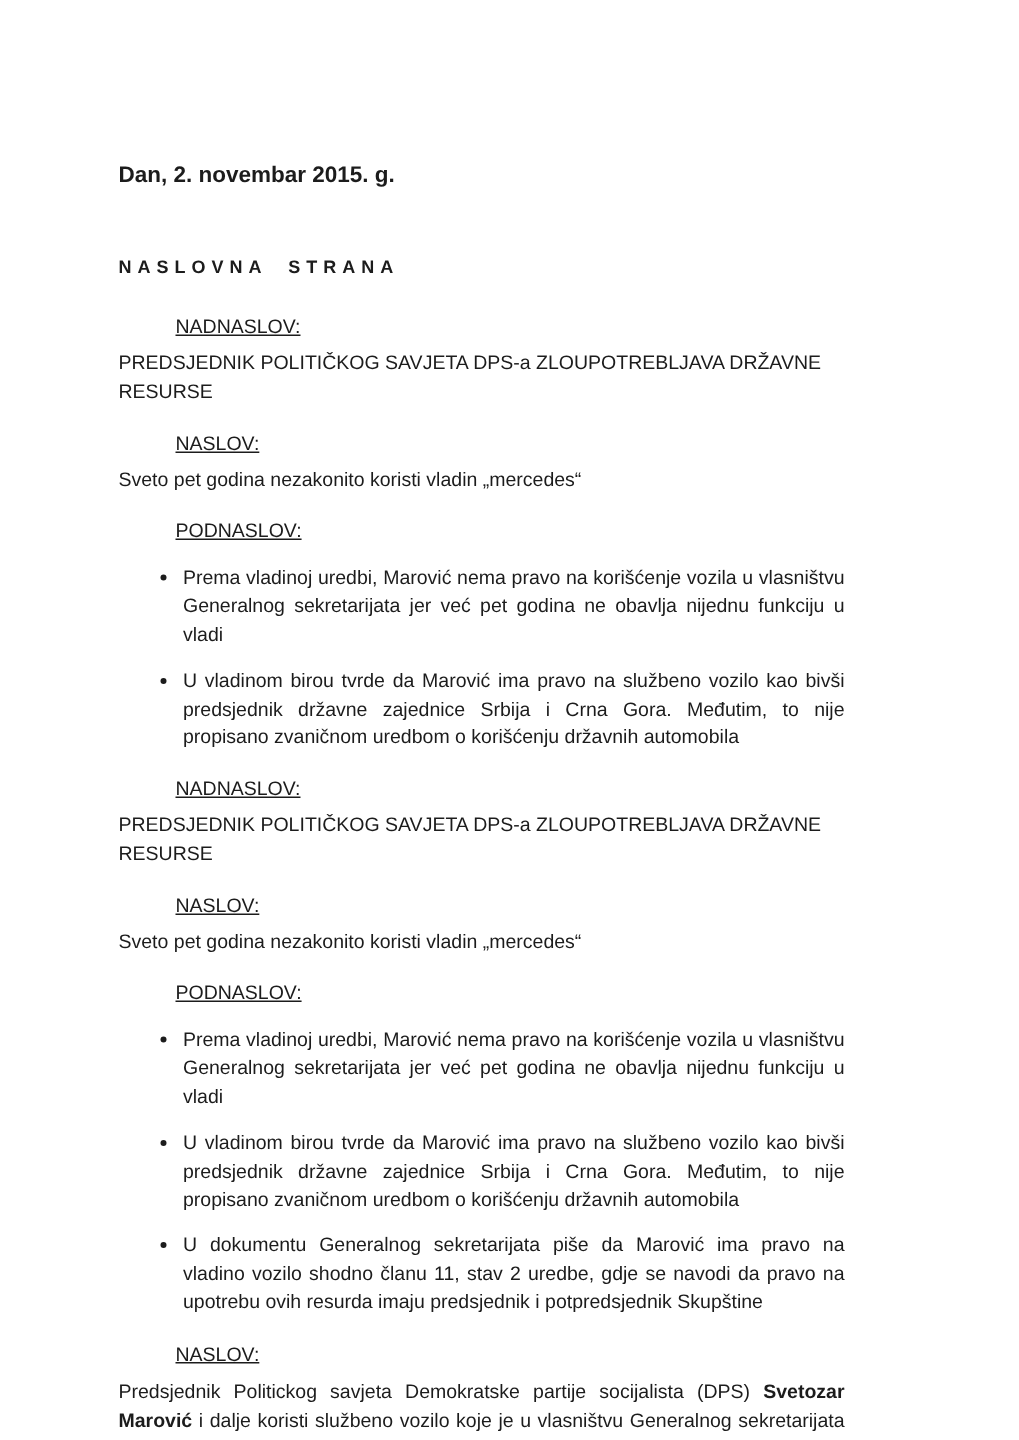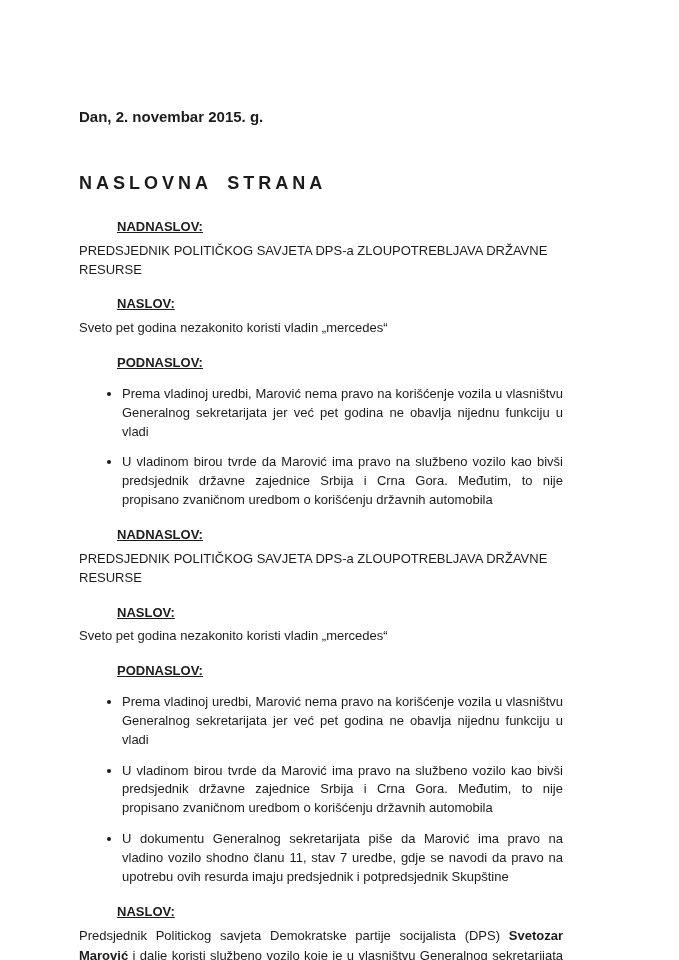--- a/index.html
+++ b/index.html
@@ -24,31 +24,31 @@
   }
   .date-heading {
     font-size: 15px;
     font-weight: bold;
     margin: 0 0 42px 0;
   }
   .section {
     margin: 0;
   }
   .section-heading {
-    font-size: 18px;
+    font-size: 12px;
     font-weight: bold;
     letter-spacing: 4px;
     word-spacing: 7px;
     margin: 0 0 22px 0;
   }
   .section + .section .section-heading {
     margin-top: 48px;
   }
   .label {
-    font-weight: bold;
+    font-weight: normal;
     text-decoration: underline;
     margin: 16px 0 5px 0;
     padding-left: 38px;
   }
   .line-text {
     margin: 0 0 6px 0;
   }
   ul.bullets {
     list-style: disc;
     margin: 10px 0 0 0;
@@ -95,21 +95,21 @@
     <p class="label">NADNASLOV:</p>
     <p class="line-text">PREDSJEDNIK POLITIČKOG SAVJETA DPS-a ZLOUPOTREBLJAVA DRŽAVNE RESURSE</p>
 
     <p class="label">NASLOV:</p>
     <p class="line-text">Sveto pet godina nezakonito koristi vladin „mercedes“</p>
 
     <p class="label">PODNASLOV:</p>
     <ul class="bullets">
       <li>Prema vladinoj uredbi, Marović nema pravo na korišćenje vozila u vlasništvu Generalnog sekretarijata jer već pet godina ne obavlja nijednu funkciju u vladi</li>
       <li>U vladinom birou tvrde da Marović ima pravo na službeno vozilo kao bivši predsjednik državne zajednice Srbija i Crna Gora. Međutim, to nije propisano zvaničnom uredbom o korišćenju državnih automobila</li>
-      <li>U dokumentu Generalnog sekretarijata piše da Marović ima pravo na vladino vozilo shodno članu 11, stav 7 uredbe, gdje se navodi da pravo na upotrebu ovih resurda imaju predsjednik i potpredsjednik Skupštine</li>
+      <li>U dokumentu Generalnog sekretarijata piše da Marović ima pravo na vladino vozilo shodno članu 11, stav 2 uredbe, gdje se navodi da pravo na upotrebu ovih resurda imaju predsjednik i potpredsjednik Skupštine</li>
     </ul>
 
     <div class="tekst-block">
       <p class="label">NASLOV:</p>
       <p class="body"><span>Predsjednik Politickog savjeta Demokratske partije socijalista (DPS) </span><span class="bold-name">Svetozar Marović</span><span> i dalje koristi službeno vozilo koje je u vlasništvu Generalnog sekretarijata Vlade Crne Gore, iako već pet godina ne obavlja nijednu funkciju u izvršnoj vlasti. Prema Uredbi o korišćenju prevoznih sredstava u državnom vlasništvu, Marović nema pravo na korišćenje vladinog službenog vozila.</span></p>
 
     </div>
   </div>
 
 </div>

